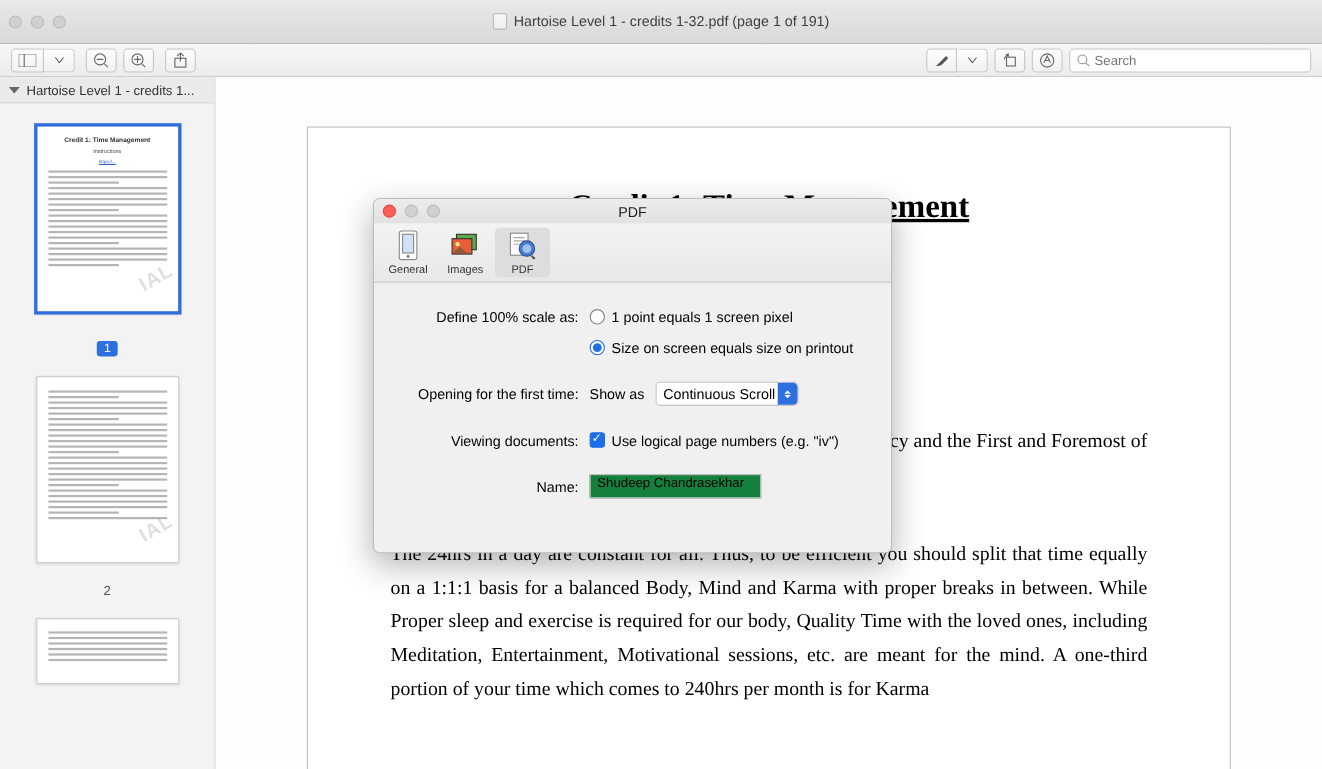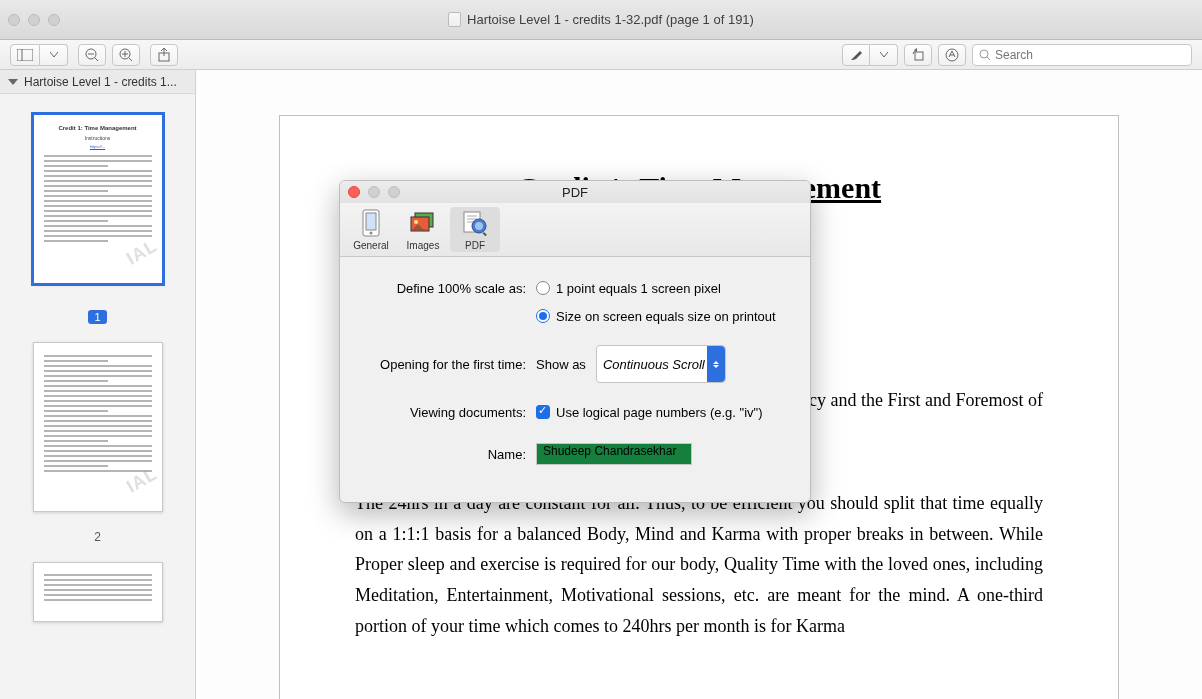--- a/index.html
+++ b/index.html
@@ -129,22 +129,22 @@
   .prow{display:flex;align-items:center;min-height:26px;margin-bottom:2px;}
   .plabel{width:186px;text-align:right;padding-right:10px;color:#000;}
   .pctrl{display:flex;align-items:center;gap:6px;flex:1;}
   .radio{width:14px;height:14px;border:1px solid #888;border-radius:50%;background:#fff;position:relative;flex-shrink:0;}
   .radio.on{border-color:#1d6fe8;}
   .radio.on::after{content:"";position:absolute;inset:2px;border-radius:50%;background:#1d6fe8;}
   .check{width:14px;height:14px;border:1px solid #888;border-radius:3px;background:#fff;position:relative;flex-shrink:0;}
   .check.on{background:#1d6fe8;border-color:#1d6fe8;}
   .check.on::after{content:"✓";position:absolute;color:#fff;font-size:11px;left:1px;top:-2px;}
   .select{
-    border:1px solid #c4c4c4;border-radius:4px;background:#fff;height:38px;
-    display:flex;align-items:center;padding:0 6px;font-size:13px;position:relative;font-style:italic;
+    border:1px solid #c4c4c4;border-radius:4px;background:#fff;height:22px;
+    display:flex;align-items:center;padding:0 6px;font-size:13px;position:relative;
   }
   .select .arrow{position:absolute;right:0;top:0;bottom:0;width:18px;background:#2e6fe0;border-radius:0 4px 4px 0;display:flex;flex-direction:column;align-items:center;justify-content:center;gap:1px;}
   .select .arrow::before,.select .arrow::after{content:"";width:0;height:0;border-left:3px solid transparent;border-right:3px solid transparent;}
   .select .arrow::before{border-bottom:3px solid #fff;}
   .select .arrow::after{border-top:3px solid #fff;}
   .textfield{border:1px solid #c4c4c4;background:#15803d;height:22px;padding:0 6px;font-size:12px;display:flex;align-items:flex-start;min-width:156px;}
   .highlight{
     position:absolute;left:358px;top:333px;width:420px;height:36px;
     border:4px solid #d32020;border-radius:50%;pointer-events:none;
   }

